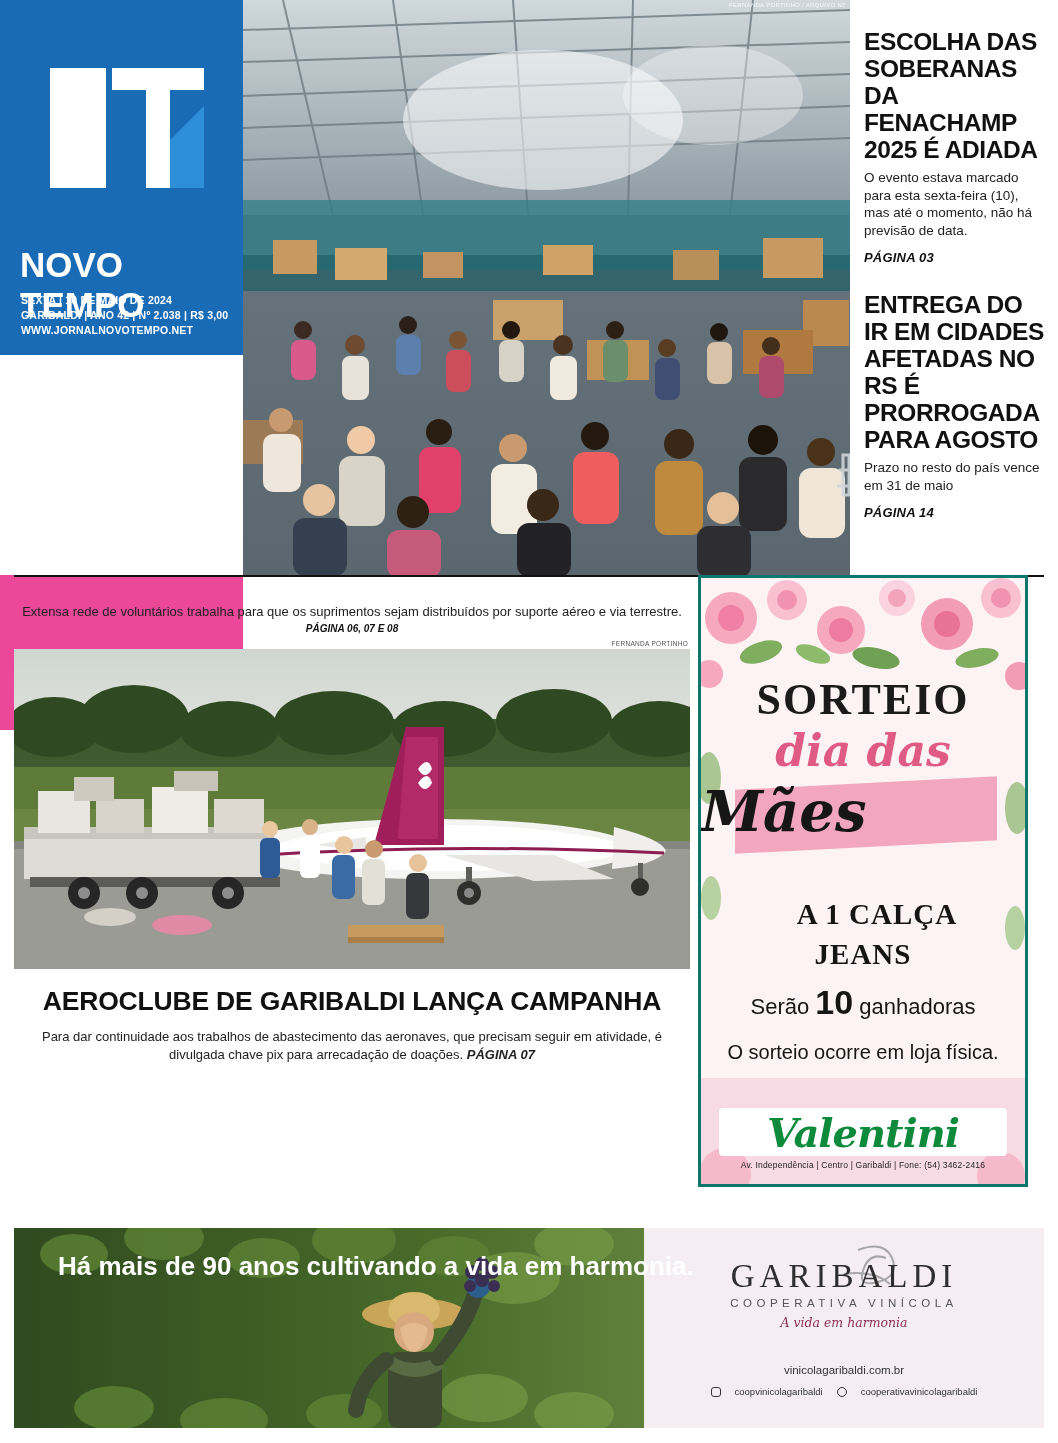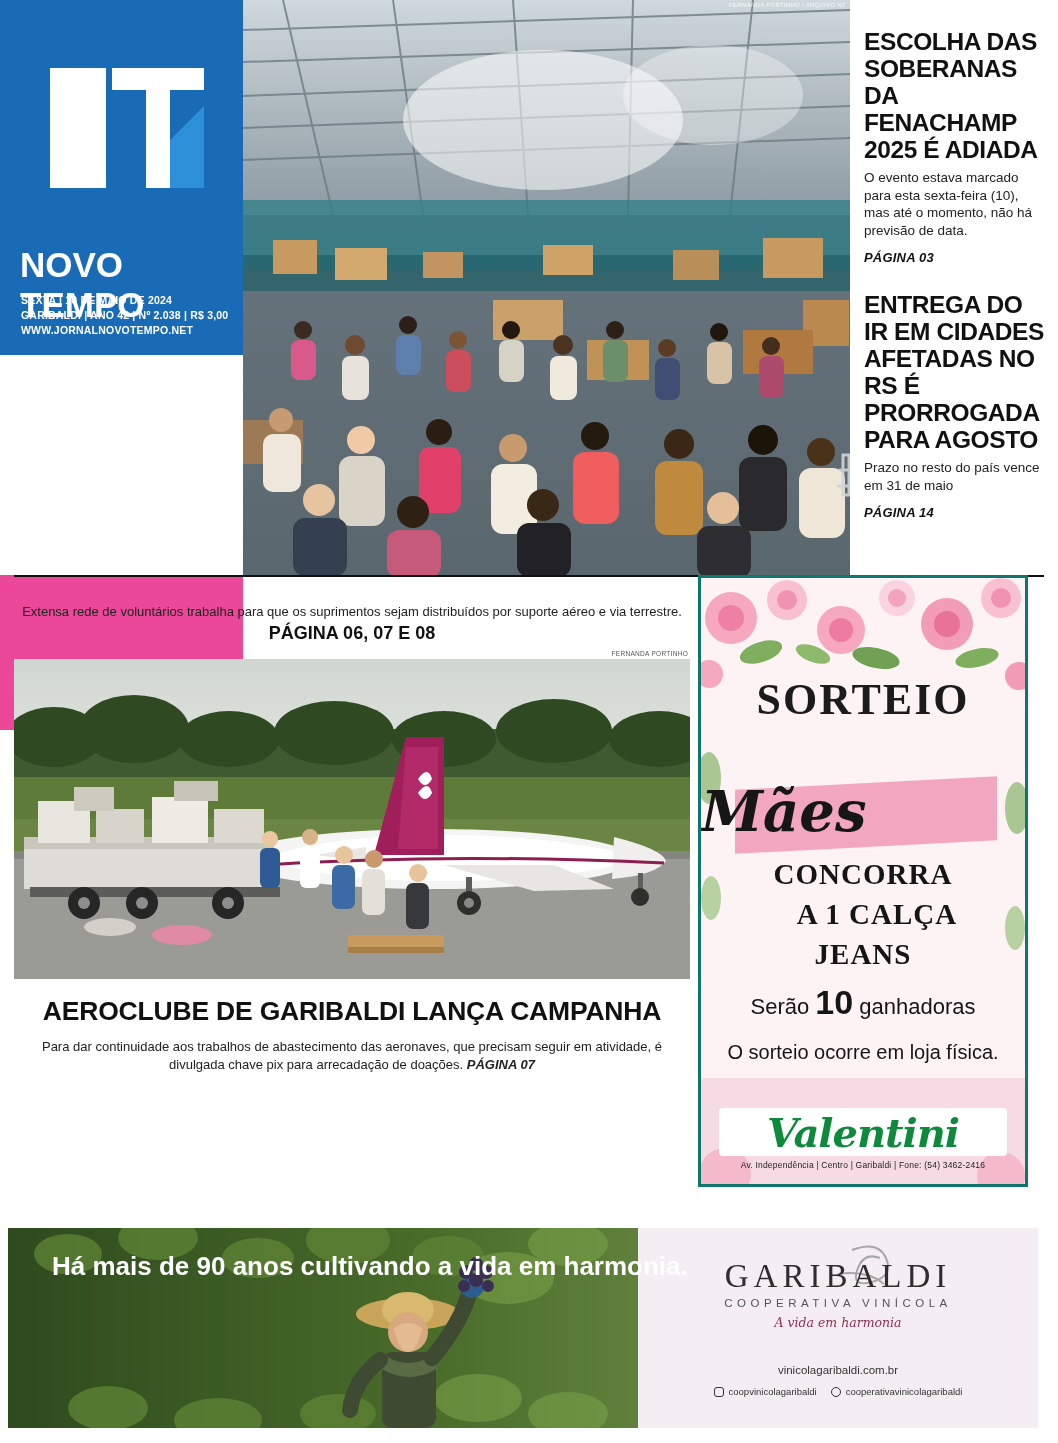--- a/index.html
+++ b/index.html
@@ -78,21 +78,21 @@
   }
   .lead-head {
     font-weight: bold; font-size: 33px; line-height: 40px;
     text-align: center; color: #111; letter-spacing: -0.3px;
   }
   .lead-sub {
     font-size: 13px; line-height: 18px; text-align: center; color: #222;
     margin-top: 16px;
   }
   .lead-page {
-    font-size: 18px; font-weight: bold; text-align: center;
+    font-size: 10px; font-weight: bold; font-style: italic; text-align: center;
     color: #111; margin-top: 2px;
   }
   .credit-right {
     text-align: right; font-size: 6.5px; color: #555; letter-spacing: .3px;
     margin-top: 6px; padding-right: 2px;
   }
   .plane-photo {
     width: 676px; height: 320px; position: relative; overflow: hidden; margin-top: 2px;
     background: #6f7f60;
   }
@@ -165,21 +165,21 @@
     font-family: "DejaVu Serif", serif; font-style: italic; font-weight: bold;
     font-size: 40px; color: #0e8a3c; letter-spacing: -1px;
   }
   .v-addr {
     position: absolute; left: 0; top: 582px; width: 100%; text-align: center;
     font-size: 8.5px; color: #222; letter-spacing: .2px;
   }
 
   
   .bottom-ad {
-    position: absolute; left: 8px; top: 1228px; width: 1030px; height: 200px;
+    position: absolute; left: 14px; top: 1228px; width: 1030px; height: 200px;
     overflow: hidden; background: #4a6b2a;
   }
   .ba-left-text {
     position: absolute; left: 44px; top: 22px; z-index: 4;
     color: #ffffff; font-weight: bold; font-size: 26px; line-height: 33px;
   }
   .ba-right {
     position: absolute; right: 0; top: 0; width: 400px; height: 200px;
     background: #f3eef2;
   }
@@ -197,21 +197,21 @@
   }
   .gb-site {
     position: absolute; left: 0; top: 136px; width: 400px; text-align: center;
     font-size: 11.5px; color: #333;
   }
   .gb-social {
     position: absolute; left: 0; top: 158px; width: 400px;
     display: flex; justify-content: center; gap: 14px; font-size: 9.5px; color: #333;
     align-items: center;
   }
-  .gb-social span { display: inline-flex; align-items: center; gap: 5px; }
+  .gb-social span { display: inline-flex; align-items: center; gap: 14px; }
   .sq-ic { width: 10px; height: 10px; border: 1.4px solid #333; border-radius: 3px; display:inline-block; }
   .fb-ic { width: 10px; height: 10px; border: 1.4px solid #333; border-radius: 50%; display:inline-block; position: relative; }
 </style>
 </head>
 <body>
 
 <div class="page">
 
   <div class="top">
 
@@ -492,22 +492,22 @@
           <ellipse cx="10" cy="320" rx="10" ry="22" fill="#9cc47e"></ellipse>
           <ellipse cx="314" cy="350" rx="10" ry="22" fill="#9cc47e"></ellipse>
         </g>
 
         <rect x="0" y="500" width="324" height="106" fill="#f7dbe4"></rect>
         <circle cx="24" cy="596" r="26" fill="#f2a3bd" opacity=".6"></circle>
         <circle cx="300" cy="598" r="24" fill="#f2a3bd" opacity=".6"></circle>
       </svg>
       <div class="v-maes-band"></div>
       <div class="v-sorteio">SORTEIO</div>
+      <div class="v-diadas">dia das</div>
       <div class="v-maes">Mães</div>
-      <div class="v-concorra">CONCORRA</div>
       <div class="v-calca">A 1 CALÇA</div>
       <div class="v-jeans">JEANS</div>
       <div class="v-ganhadoras">
         <span>Serão</span>
         <b>10</b>
         <span>ganhadoras</span>
       </div>
       <div class="v-local">O sorteio ocorre em loja física.</div>
       <div class="v-logo-box">
         <span class="v-logo">Valentini</span>

